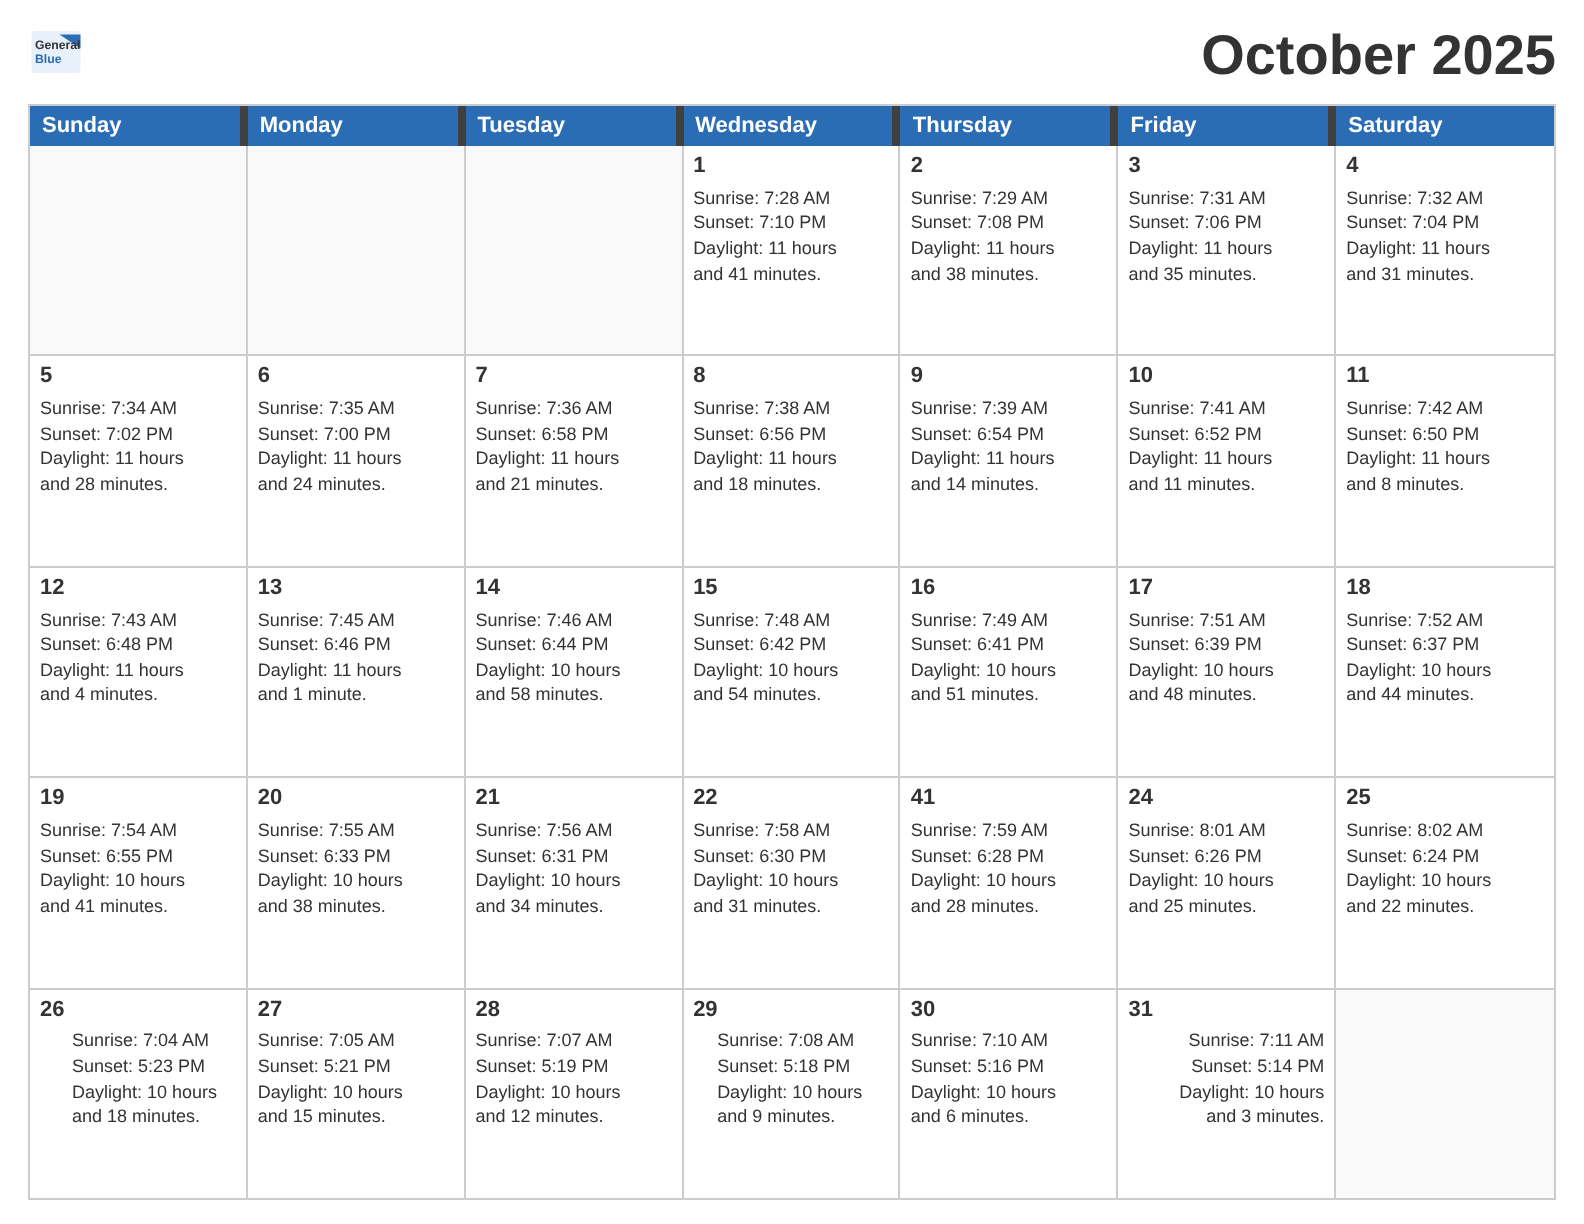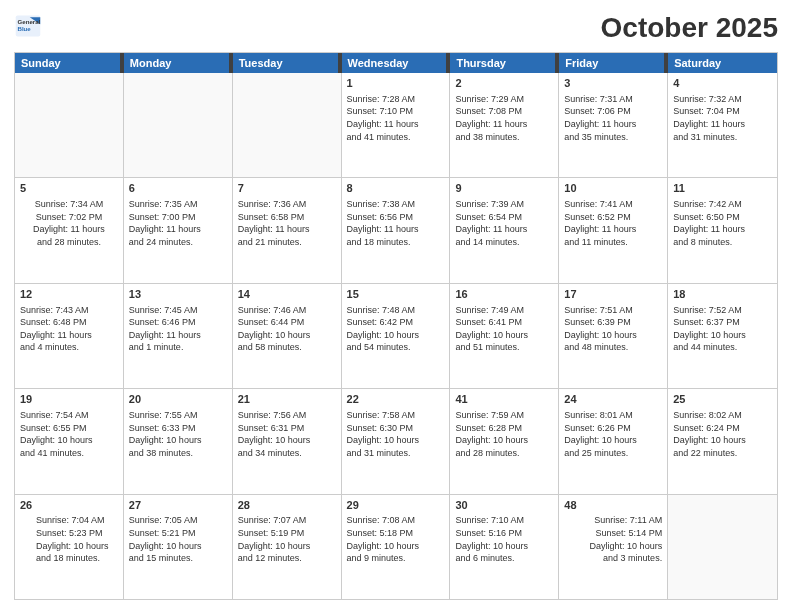--- a/index.html
+++ b/index.html
@@ -157,21 +157,21 @@
             <span class="day-num">4</span>
             <div class="cell-text" style="white-space: pre-line;">Sunrise: 7:32 AM
 Sunset: 7:04 PM
 Daylight: 11 hours
 and 31 minutes.</div>
           </div>
         </div>
         <div class="cal-row">
           <div class="cal-cell">
             <span class="day-num">5</span>
-            <div class="cell-text" style="white-space: pre-line; text-align: center;">Sunrise: 7:34 AM
+            <div class="cell-text" style="white-space: pre-line;">Sunrise: 7:34 AM
 Sunset: 7:02 PM
 Daylight: 11 hours
 and 28 minutes.</div>
           </div>
           <div class="cal-cell">
             <span class="day-num">6</span>
             <div class="cell-text" style="white-space: pre-line;">Sunrise: 7:35 AM
 Sunset: 7:00 PM
 Daylight: 11 hours
 and 24 minutes.</div>
@@ -331,34 +331,34 @@
           </div>
           <div class="cal-cell">
             <span class="day-num">28</span>
             <div class="cell-text" style="white-space: pre-line;">Sunrise: 7:07 AM
 Sunset: 5:19 PM
 Daylight: 10 hours
 and 12 minutes.</div>
           </div>
           <div class="cal-cell">
             <span class="day-num">29</span>
-            <div class="cell-text" style="white-space: pre-line;">Sunrise: 7:08 AM
+            <div class="cell-text" style="white-space: pre-line; margin-left: 12px;">Sunrise: 7:08 AM
 Sunset: 5:18 PM
 Daylight: 10 hours
 and 9 minutes.</div>
           </div>
           <div class="cal-cell">
             <span class="day-num">30</span>
             <div class="cell-text" style="white-space: pre-line;">Sunrise: 7:10 AM
 Sunset: 5:16 PM
 Daylight: 10 hours
 and 6 minutes.</div>
           </div>
           <div class="cal-cell">
-            <span class="day-num">48</span>
+            <span class="day-num">31</span>
             <div class="cell-text" style="white-space: pre-line; text-align: right;">Sunrise: 7:11 AM
 Sunset: 5:14 PM
 Daylight: 10 hours
 and 3 minutes.</div>
           </div>
           <div class="cal-cell empty"></div>
         </div>
       </div>
   </div>
 </div>

